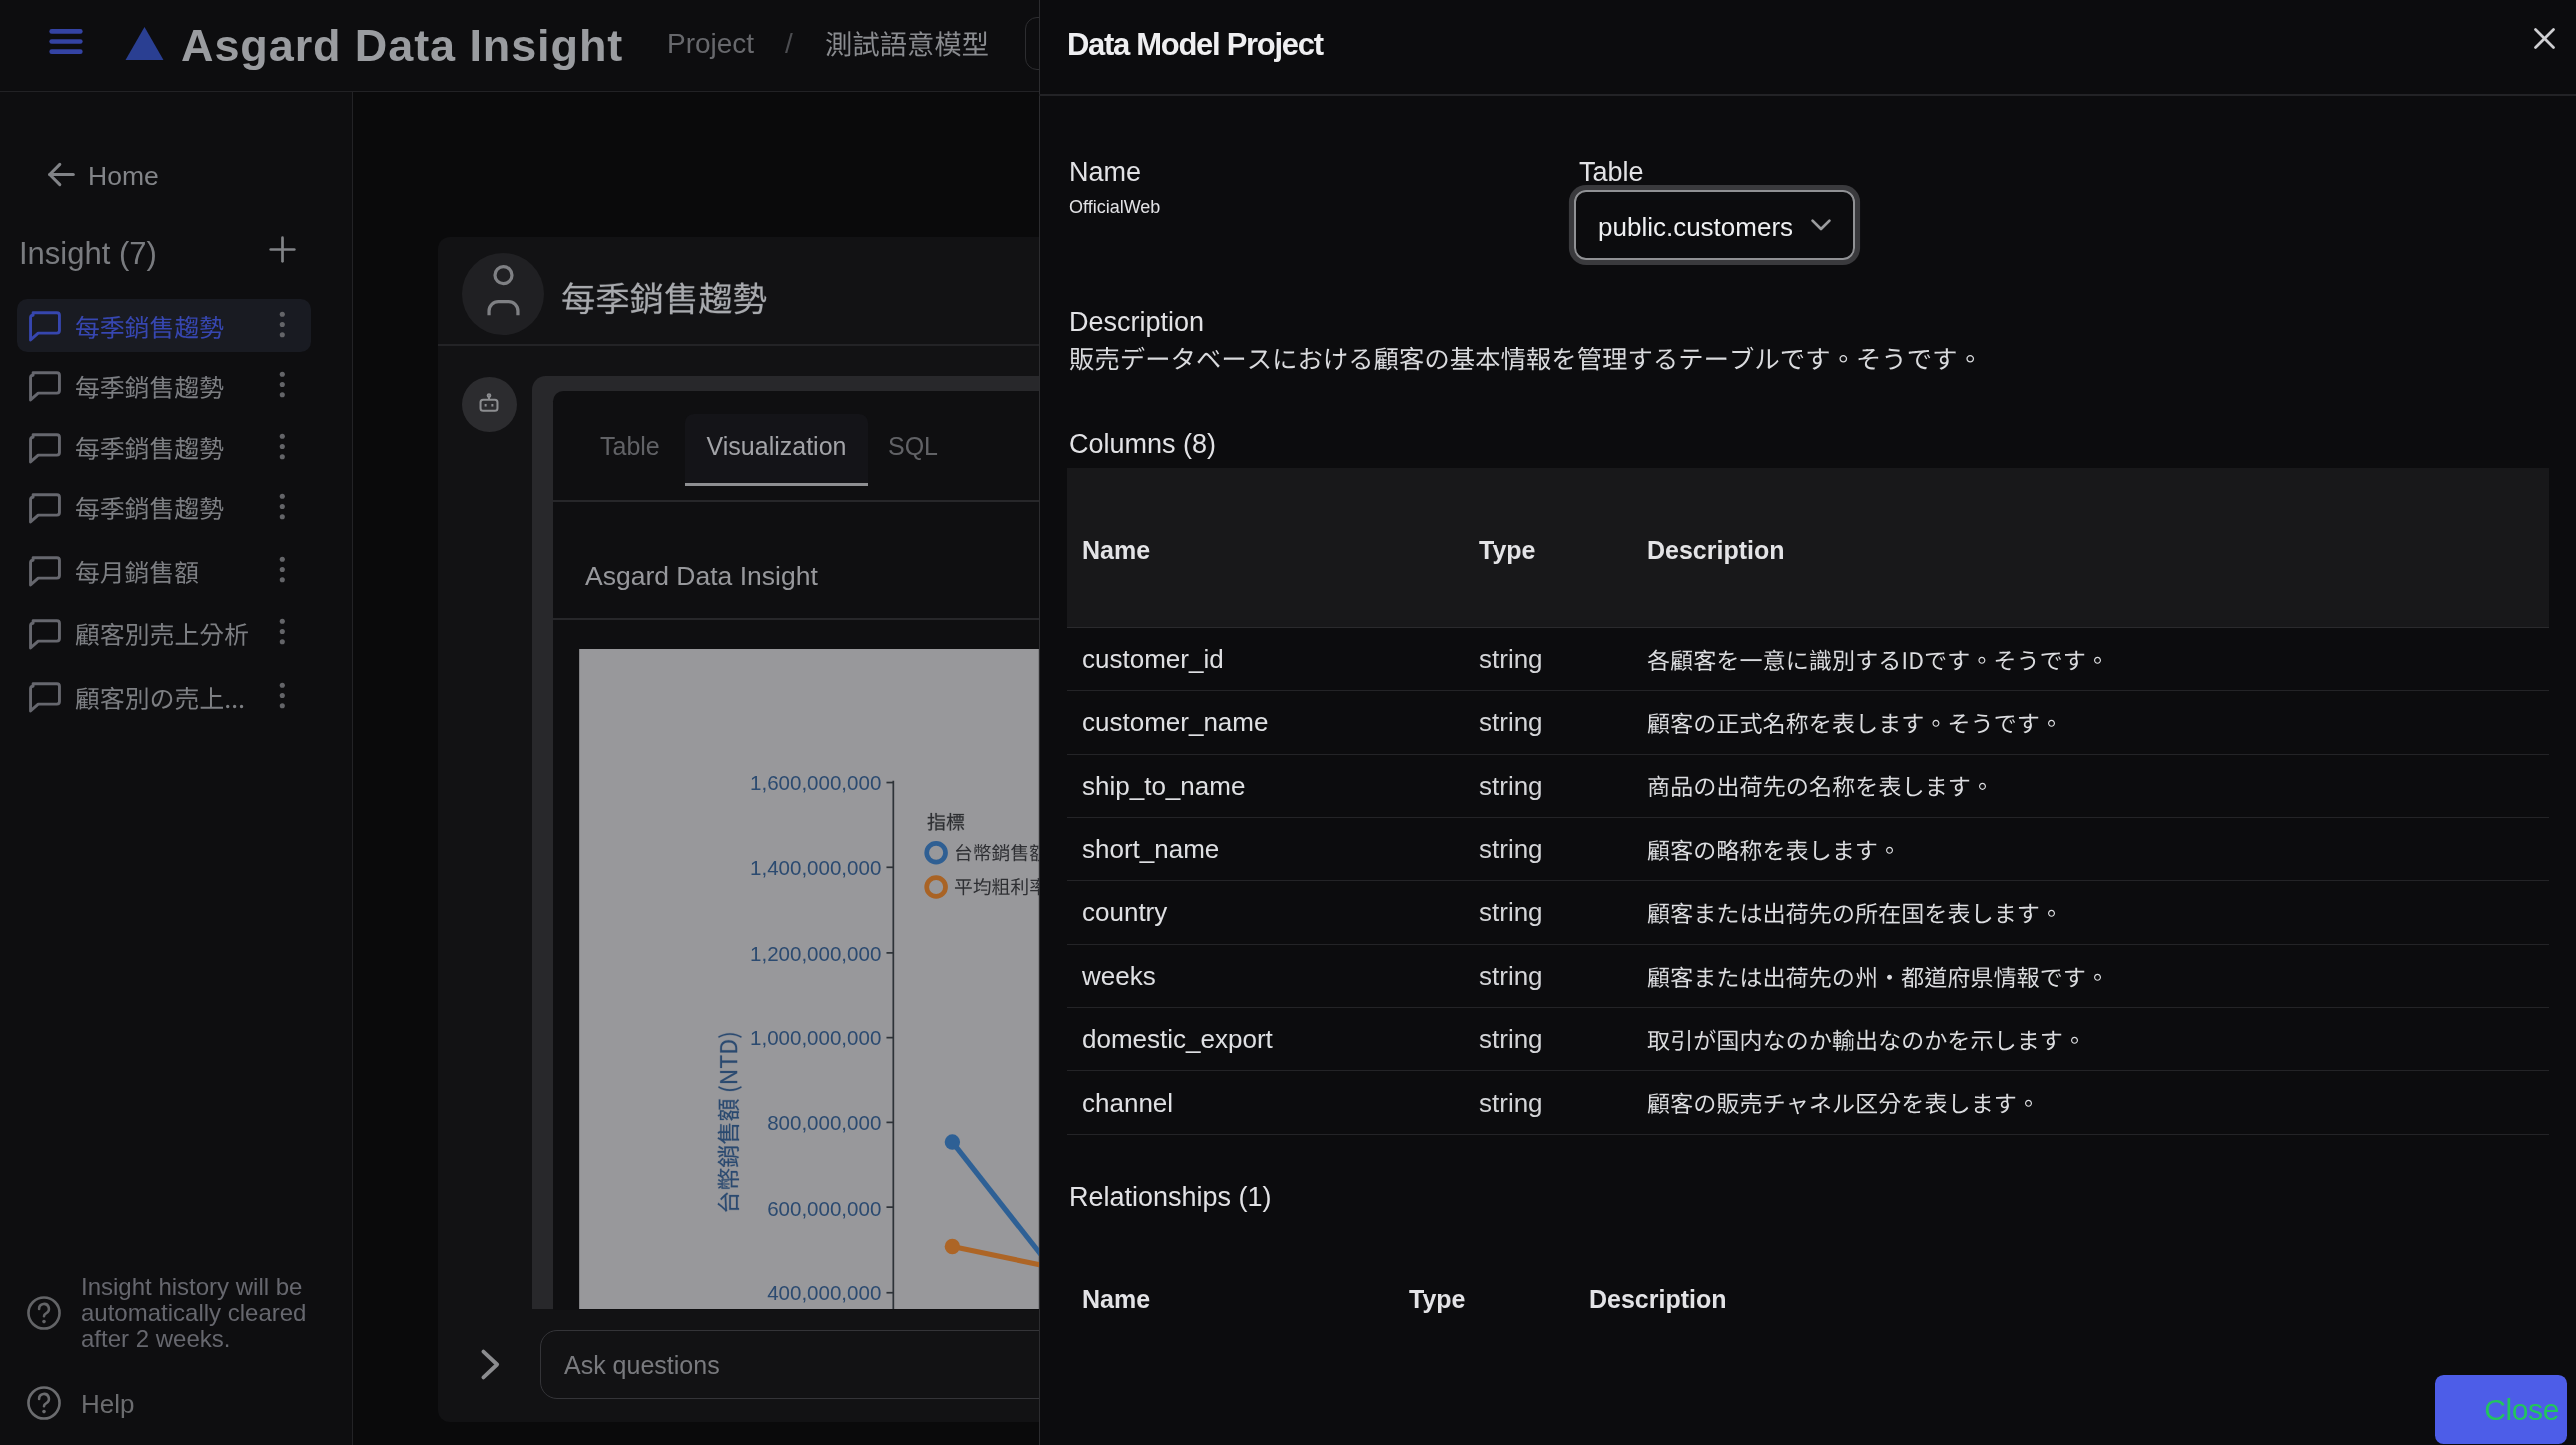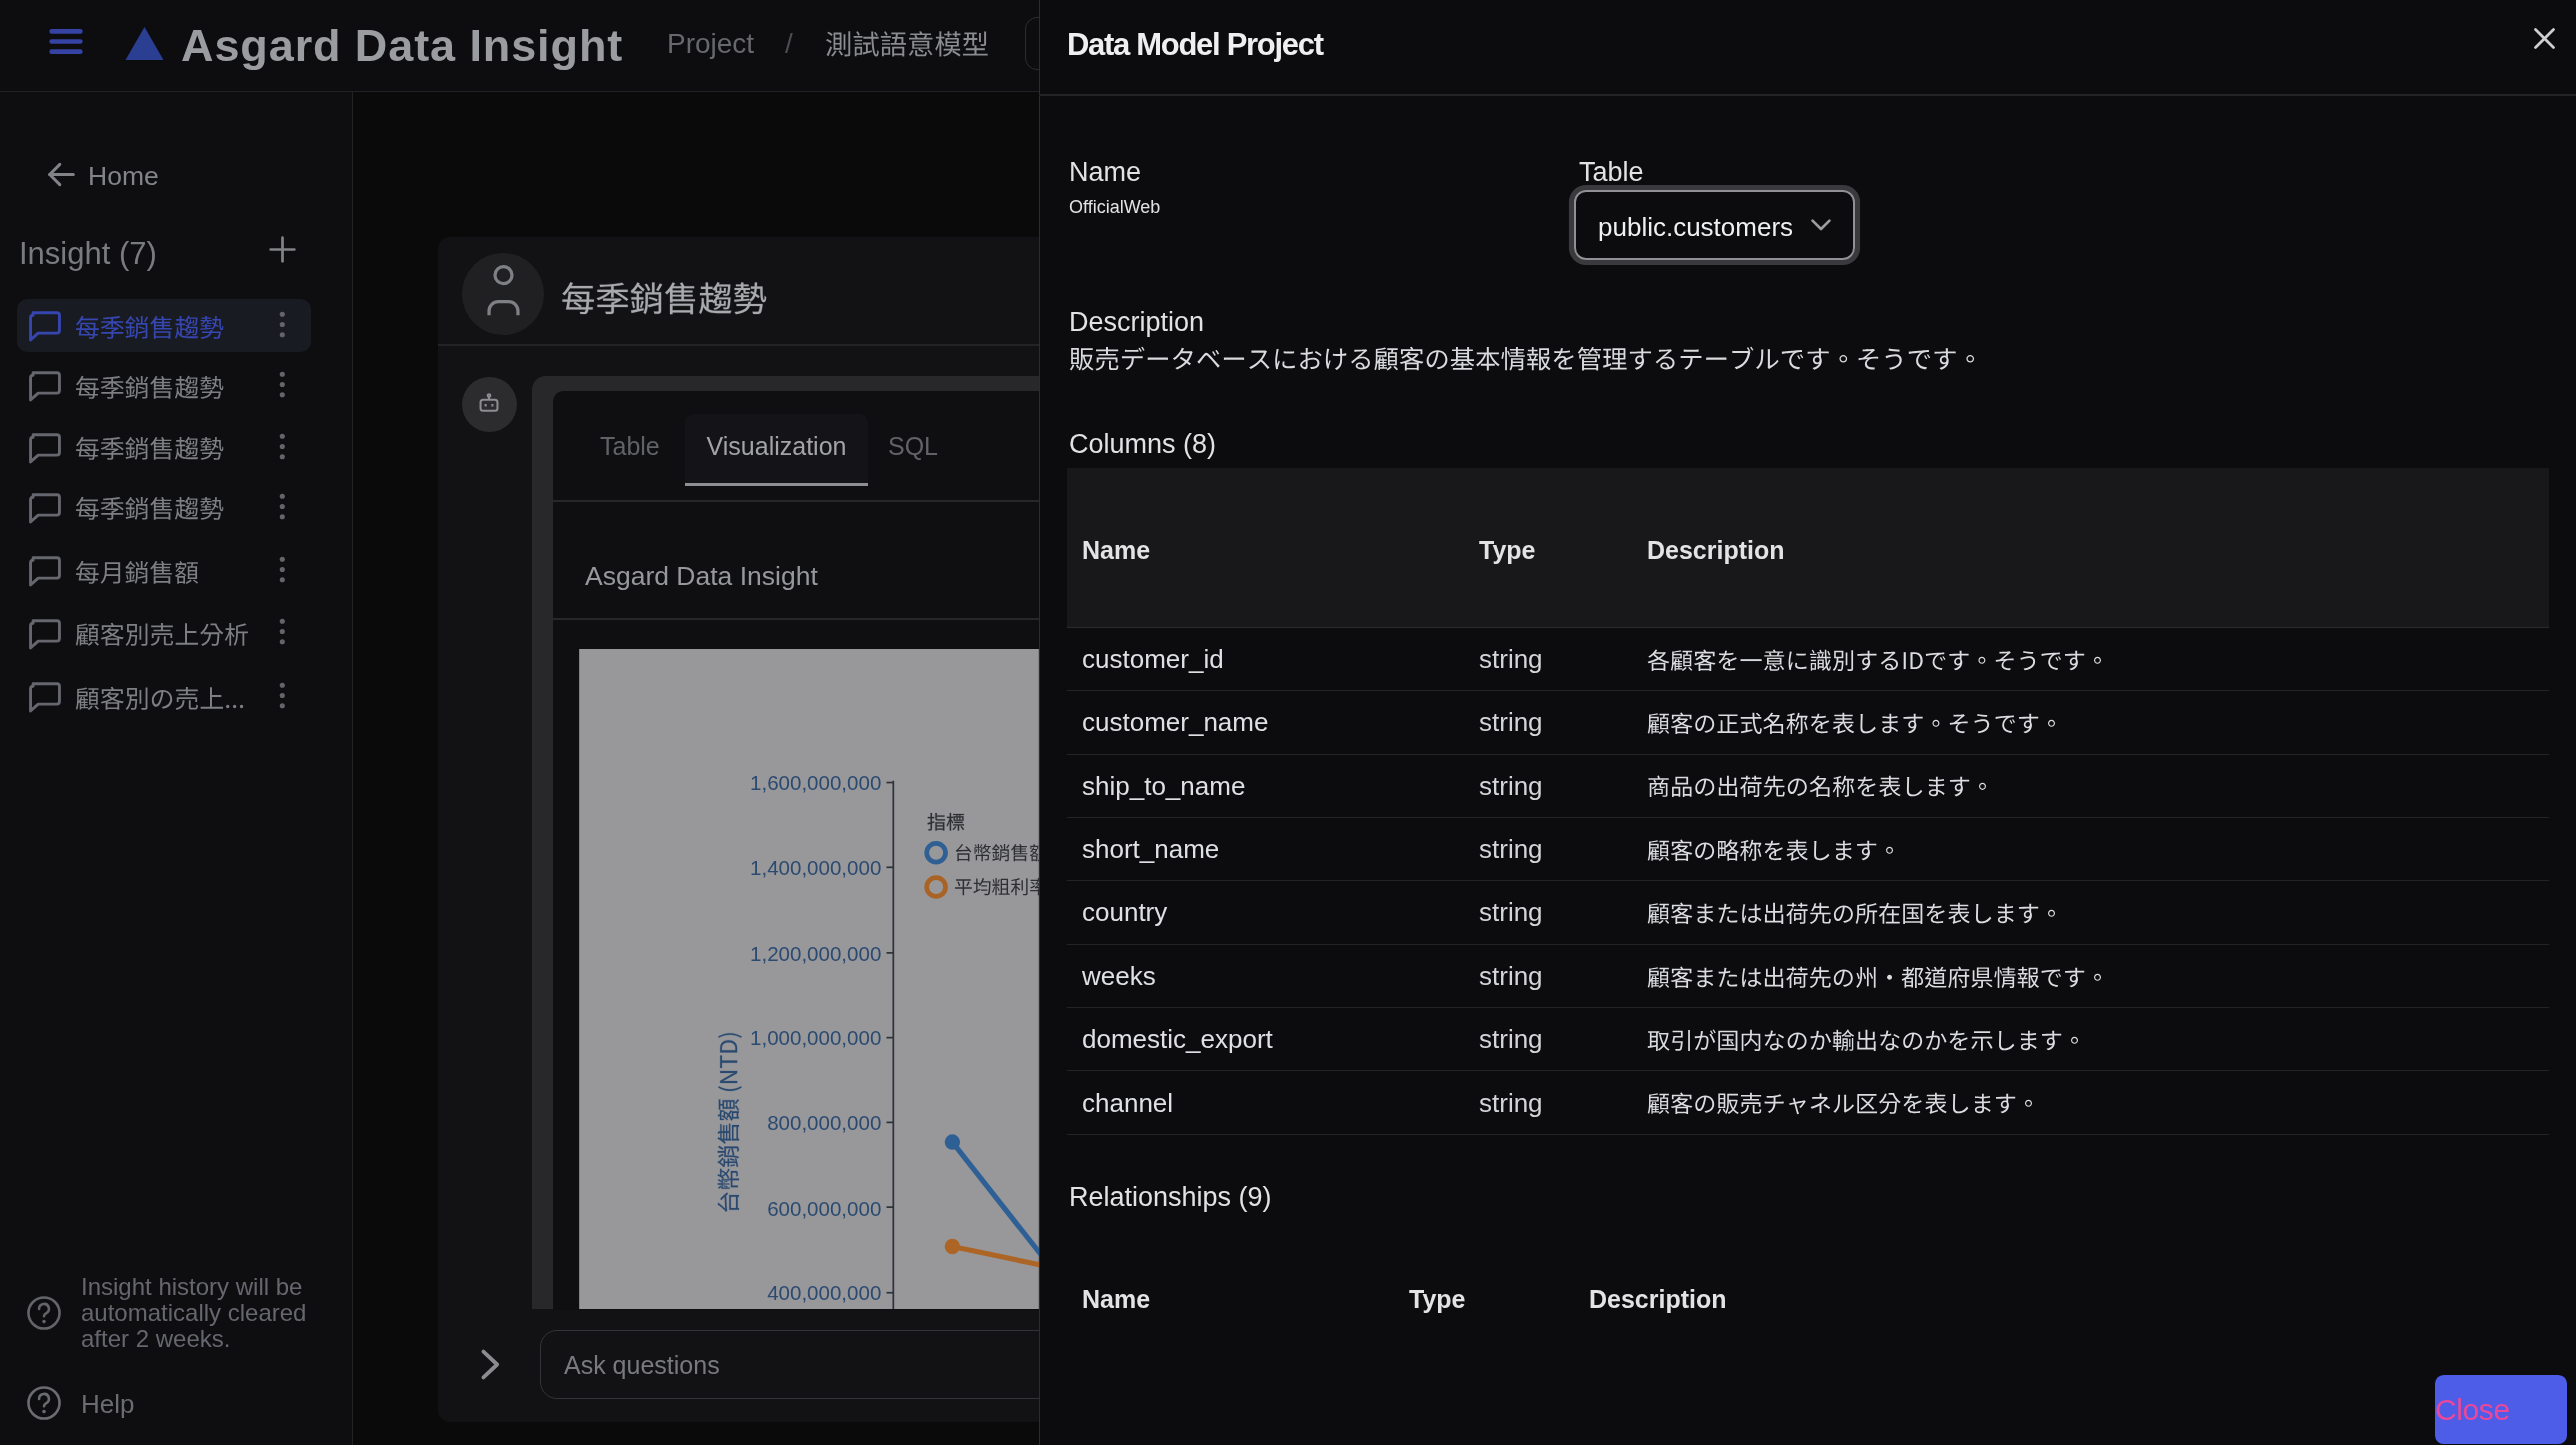--- a/index.html
+++ b/index.html
@@ -571,26 +571,26 @@
         <use href="#c533a" x="9000"></use>
         <use href="#c5206" x="10000"></use>
         <use href="#c3092" x="11000"></use>
         <use href="#c8868" x="12000"></use>
         <use href="#c3057" x="13000"></use>
         <use href="#c307e" x="14000"></use>
         <use href="#c3059" x="15000"></use>
         <use href="#c3002" x="16000"></use>
       </g>
     </svg>
-<div class="abs" style="left:1069px;top:1182px;font-size:27px;color:#e2e2e5">Relationships (9)</div>
+<div class="abs" style="left:1069px;top:1182px;font-size:27px;color:#e2e2e5">Relationships (1)</div>
 <div class="abs" style="left:1082px;top:1285px;font-size:25px;font-weight:700;color:#e3e3e6">Name</div>
 <div class="abs" style="left:1409px;top:1285px;font-size:25px;font-weight:700;color:#e3e3e6">Type</div>
 <div class="abs" style="left:1589px;top:1285px;font-size:25px;font-weight:700;color:#e3e3e6">Description</div>
 <div class="abs" style="left:2435px;top:1375px;width:132px;height:69px;background:#4d5de8;border-radius:8.6px"></div>
-<div class="abs" style="left:2435px;top:1393px;width:124px;text-align:left;font-size:30px;letter-spacing:-0.4px;color:#ec4899">Close</div>
+<div class="abs" style="left:2435px;top:1393px;width:124px;text-align:right;font-size:30px;letter-spacing:-0.4px;color:#22c55e">Close</div>
 </div>
 <svg width="0" height="0" style="position:absolute">
     <defs>
       <path id="c6e2c" d="M377 543H537V419H377ZM377 356H537V231H377ZM377 729H537V606H377ZM313 795V165H604V795ZM490 116C530 66 580 -2 601 -45L661 -7C638 34 588 100 546 147ZM354 144C324 75 272 5 220 -41C236 -51 266 -72 279 -83C333 -32 389 48 424 125ZM854 840V14C854 -3 847 -8 831 -9C815 -9 762 -10 702 -8C712 -29 722 -61 725 -80C807 -80 855 -78 883 -65C911 -54 923 -33 923 14V840ZM680 737V164H746V737ZM81 776C138 748 206 701 239 668L284 728C249 761 181 803 124 829ZM38 506C97 481 167 439 202 407L245 468C210 500 139 538 79 561ZM58 -27 126 -67C169 25 220 148 257 253L197 292C156 180 99 50 58 -27Z"></path>
       <path id="c8a66" d="M89 538V478H358V538ZM89 406V347H358V406ZM47 670V608H376V670ZM141 814C168 774 201 716 215 680L276 715C261 751 228 804 199 844ZM791 789C824 749 862 694 878 659L933 694C916 729 878 782 843 819ZM89 273V-67H154V-19H359V273ZM154 210H293V44H154ZM692 838C693 772 694 706 696 643H402V573H698C714 207 760 -81 874 -81C935 -81 957 -33 968 116C950 124 926 140 910 156C908 44 899 -8 883 -8C830 -8 783 236 769 573H963V643H767C765 706 764 771 765 838ZM376 69 398 -4C487 21 604 54 714 87L707 152L567 116V363H675V431H392V363H498V98Z"></path>
       <path id="c8a9e" d="M85 538V478H378V538ZM85 406V347H378V406ZM44 670V608H412V670ZM157 814C184 774 216 716 231 680L292 715C277 751 244 804 215 844ZM85 273V-67H151V-19H384V273ZM151 210H318V44H151ZM458 282V-80H528V-36H827V-77H900V282ZM528 30V216H827V30ZM452 631V567H567C556 513 546 460 535 417H402V353H962V417H867V631H651L670 734H940V798H428V734H595L578 631ZM796 417H609C618 460 629 512 640 567H796Z"></path>
       <path id="c610f" d="M298 149V20C298 -53 324 -71 426 -71C447 -71 593 -71 615 -71C697 -71 719 -45 728 68C708 72 679 82 662 93C658 4 652 -8 609 -8C576 -8 455 -8 432 -8C380 -8 371 -4 371 20V149ZM741 140C792 86 847 12 869 -37L932 -6C908 43 852 115 800 167ZM181 157C156 99 112 27 61 -17L123 -54C174 -6 215 69 244 129ZM261 323H742V253H261ZM261 441H742V373H261ZM190 493V201H443L408 168C463 137 532 89 564 56L611 103C580 133 521 173 469 201H817V493ZM338 705H661C650 676 631 636 615 605H382C375 633 358 674 338 705ZM443 832C455 813 467 788 477 766H118V705H328L269 691C283 665 298 632 305 605H73V544H933V605H692C707 631 723 661 739 692L681 705H881V766H561C549 793 532 825 515 849Z"></path>
       <path id="c6a21" d="M475 417H823V345H475ZM475 542H823V472H475ZM649 88C738 39 856 -32 914 -76L961 -21C900 21 781 90 694 136ZM405 599V289H608C605 259 600 232 594 206H340V142H572C534 65 462 12 315 -20C329 -35 348 -63 355 -81C530 -38 611 35 650 142H943V206H669C674 232 679 260 682 289H895V599ZM483 840V757H359V695H483V623H551V695H633V757H551V840ZM667 759V696H752V623H820V696H956V759H820V840H752V759ZM186 840V647H57V577H180C151 444 92 286 33 202C47 184 65 151 73 129C114 194 155 297 186 404V-79H255V435C281 383 309 322 322 289L369 342C352 373 282 496 255 537V577H368V647H255V840Z"></path>
       <path id="c578b" d="M635 783V448H704V783ZM822 834V387C822 374 818 370 802 369C787 368 737 368 680 370C691 350 701 321 705 301C776 301 825 302 855 314C885 325 893 344 893 386V834ZM388 733V595H264V601V733ZM67 595V528H189C178 461 145 393 59 340C73 330 98 302 108 288C210 351 248 441 259 528H388V313H459V528H573V595H459V733H552V799H100V733H195V602V595ZM467 332V221H151V152H467V25H47V-45H952V25H544V152H848V221H544V332Z"></path>
       <path id="c6bcf" d="M391 458C454 429 529 382 568 345H269L290 503H750L744 345H574L616 389C577 426 498 472 434 500ZM43 347V279H185C172 194 159 113 146 52H187L720 51C714 20 708 2 700 -7C691 -19 682 -22 664 -22C644 -22 598 -21 548 -17C558 -34 565 -60 566 -77C615 -80 666 -81 695 -79C726 -76 747 -68 766 -42C778 -27 787 1 795 51H924V118H803C808 161 811 214 815 279H959V347H818L825 533C825 543 826 570 826 570H223C216 503 206 425 195 347ZM729 118H564L599 156C558 196 478 247 409 280H741C738 213 734 159 729 118ZM365 238C429 207 503 158 545 118H235L260 280H406ZM271 846C218 719 132 590 39 510C58 499 91 477 106 465C160 519 216 592 265 671H925V739H304C319 767 333 795 346 824Z"></path>

